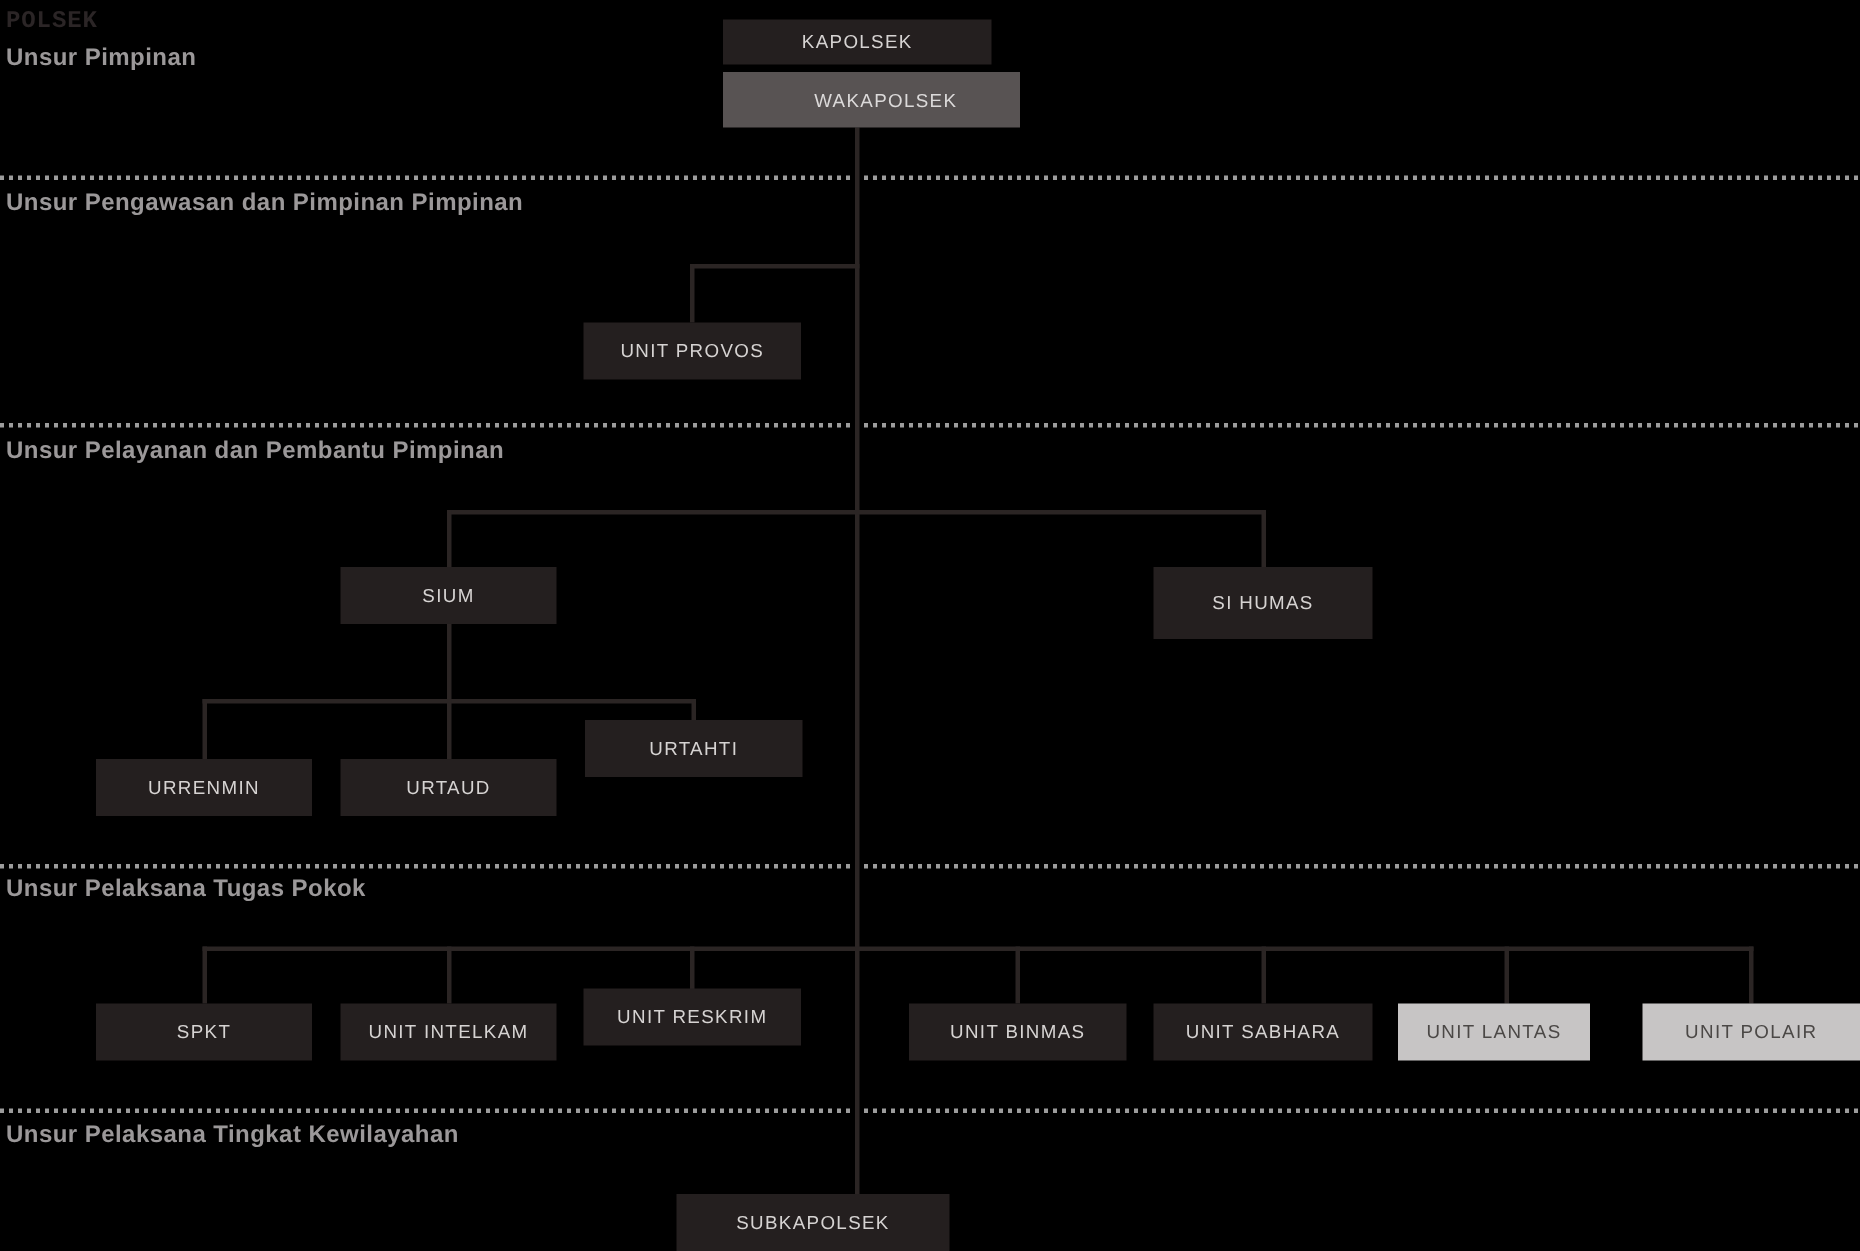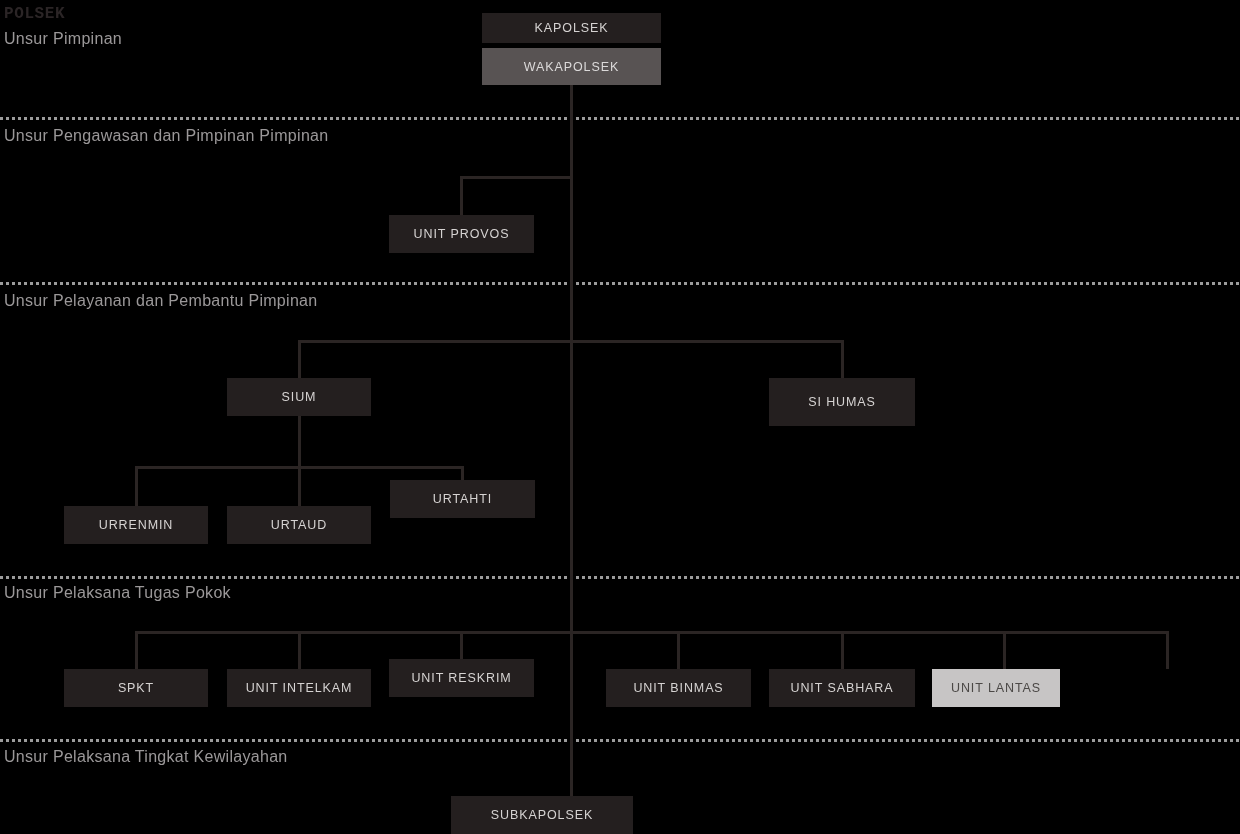--- a/index.html
+++ b/index.html
@@ -22,36 +22,36 @@
     overflow:hidden;
   }
   .page-title{
     position:absolute;left:4px;top:5px;
     font-size:16px;font-weight:700;letter-spacing:0.6px;
     color:var(--page-title);
     font-family:Liberation Mono, monospace;
   }
   .section-title{
     position:absolute;left:4px;
-    font-size:16px;font-weight:400;letter-spacing:0.3px;
+    font-size:16px;font-weight:700;letter-spacing:0.3px;
     color:var(--section-title);
   }
   .dashline{
     position:absolute;left:0;width:1240px;height:3px;
     background:repeating-linear-gradient(to right,
       var(--separator) 0,var(--separator) 3px,
       transparent 3px,transparent 6px);
   }
   .hline,.vline{position:absolute;background:var(--connector);}
   .node{
     position:absolute;display:flex;align-items:center;justify-content:center;
     background:var(--node-dark);color:var(--node-text-light);
     font-size:12.5px;letter-spacing:0.9px;white-space:nowrap;
   }
-  .node.gray{background:var(--node-gray);color:var(--node-text-on-gray);}
+  .node.gray{background:var(--node-gray);color:var(--node-text-on-gray);padding-left:19px;}
   .node.light{background:var(--node-light);color:var(--node-text-dark);}
 </style>
 </head>
 <body>
 
 <div class="stage">
 
   <div class="page-title">POLSEK</div>
   <div class="section-title" style="top:30px">Unsur Pimpinan</div>
   <div class="section-title" style="top:127px">Unsur Pengawasan dan Pimpinan Pimpinan</div>
@@ -99,16 +99,17 @@
   <div class="node" style="left:64px;top:506px;width:144px;height:38px">URRENMIN</div>
   <div class="node" style="left:227px;top:506px;width:144px;height:38px">URTAUD</div>
   <div class="node" style="left:390px;top:480px;width:145px;height:38px">URTAHTI</div>
 
   <div class="node" style="left:64px;top:669px;width:144px;height:38px">SPKT</div>
   <div class="node" style="left:227px;top:669px;width:144px;height:38px">UNIT INTELKAM</div>
   <div class="node" style="left:389px;top:659px;width:145px;height:38px">UNIT RESKRIM</div>
   <div class="node" style="left:606px;top:669px;width:145px;height:38px">UNIT BINMAS</div>
   <div class="node" style="left:769px;top:669px;width:146px;height:38px">UNIT SABHARA</div>
   <div class="node light" style="left:932px;top:669px;width:128px;height:38px">UNIT LANTAS</div>
+  <div class="node light" style="left:1095px;top:669px;width:145px;height:38px">UNIT POLAIR</div>
 
   <div class="node" style="left:451px;top:796px;width:182px;height:38px">SUBKAPOLSEK</div>
 
 </div>
 
 </body></html>

